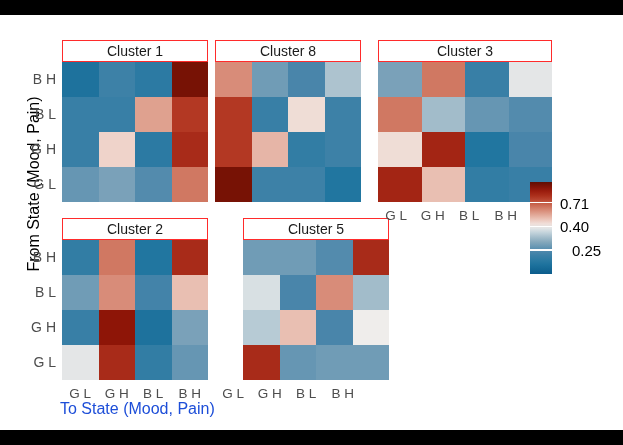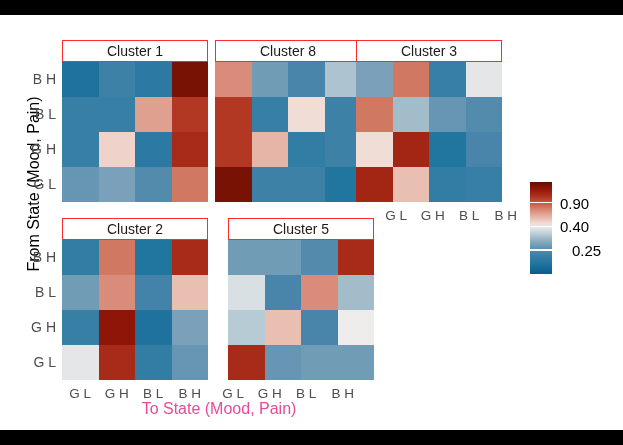--- a/index.html
+++ b/index.html
@@ -21,23 +21,22 @@
     left:-96px; top:160px;
     width:260px;
     transform:rotate(-90deg);
     transform-origin:center center;
     text-align:center;
     font-size:16px;color:#000;
     white-space:nowrap;
   }
   .xlab{
     position:absolute;
-    left:69px; top:385px; width:300px;
-    text-align:center;
-    font-size:16px;color:#ec4899;
+    left:60px; top:385px; width:300px;
+    font-size:16px;color:#1d4ed8;
   }
 
   
   .panel{position:absolute;}
   .strip{
     box-sizing:border-box;
     height:22px;
     border:1.5px solid #ff2b2b;
     background:#ffffff;
     display:flex;align-items:center;justify-content:center;
@@ -140,21 +139,21 @@
             <div class="cell" title="G H → G L: 0.58" style="background: rgb(179, 56, 35);"></div>
             <div class="cell" title="G H → G H: 0.46" style="background: rgb(230, 181, 167);"></div>
             <div class="cell" title="G H → B L: 0.2" style="background: rgb(50, 125, 164);"></div>
             <div class="cell" title="G H → B H: 0.22" style="background: rgb(61, 129, 167);"></div>
             <div class="cell" title="G L → G L: 0.66" style="background: rgb(119, 18, 5);"></div>
             <div class="cell" title="G L → G H: 0.22" style="background: rgb(61, 129, 167);"></div>
             <div class="cell" title="G L → B L: 0.22" style="background: rgb(61, 129, 167);"></div>
             <div class="cell" title="G L → B H: 0.17" style="background: rgb(33, 118, 160);"></div>
           </div>
         </div>
-        <div class="panel" style="left: 356px; top: 25px; width: 146px;">
+        <div class="panel" style="left: 378px; top: 25px; width: 174px;">
           <div class="strip">Cluster 3</div>
           <div class="grid" style="height: 140px;">
             <div class="cell" title="B H → G L: 0.29" style="background: rgb(122, 161, 185);"></div>
             <div class="cell" title="B H → G H: 0.52" style="background: rgb(208, 120, 98);"></div>
             <div class="cell" title="B H → B L: 0.21" style="background: rgb(56, 127, 166);"></div>
             <div class="cell" title="B H → B H: 0.39" style="background: rgb(228, 230, 231);"></div>
             <div class="cell" title="B L → G L: 0.52" style="background: rgb(208, 120, 98);"></div>
             <div class="cell" title="B L → G H: 0.33" style="background: rgb(162, 188, 202);"></div>
             <div class="cell" title="B L → B L: 0.27" style="background: rgb(102, 150, 179);"></div>
             <div class="cell" title="B L → B H: 0.25" style="background: rgb(83, 139, 173);"></div>
@@ -182,21 +181,21 @@
             <div class="cell" title="G H → G L: 0.21" style="background: rgb(56, 127, 166);"></div>
             <div class="cell" title="G H → G H: 0.64" style="background: rgb(142, 21, 7);"></div>
             <div class="cell" title="G H → B L: 0.16" style="background: rgb(30, 114, 157);"></div>
             <div class="cell" title="G H → B H: 0.29" style="background: rgb(122, 161, 185);"></div>
             <div class="cell" title="G L → G L: 0.39" style="background: rgb(228, 230, 231);"></div>
             <div class="cell" title="G L → G H: 0.6" style="background: rgb(168, 43, 25);"></div>
             <div class="cell" title="G L → B L: 0.2" style="background: rgb(50, 125, 164);"></div>
             <div class="cell" title="G L → B H: 0.27" style="background: rgb(102, 150, 179);"></div>
           </div>
         </div>
-        <div class="panel" style="left: 200px; top: 203px; width: 146px; padding-left: 28px;">
+        <div class="panel" style="left: 215px; top: 203px; width: 146px; padding-left: 28px;">
           <div class="strip">Cluster 5</div>
           <div class="grid" style="height: 140px;">
             <div class="cell" title="B H → G L: 0.28" style="background: rgb(112, 156, 182);"></div>
             <div class="cell" title="B H → G H: 0.28" style="background: rgb(112, 156, 182);"></div>
             <div class="cell" title="B H → B L: 0.25" style="background: rgb(83, 139, 173);"></div>
             <div class="cell" title="B H → B H: 0.6" style="background: rgb(168, 43, 25);"></div>
             <div class="cell" title="B L → G L: 0.38" style="background: rgb(216, 224, 227);"></div>
             <div class="cell" title="B L → G H: 0.24" style="background: rgb(73, 133, 170);"></div>
             <div class="cell" title="B L → B L: 0.5" style="background: rgb(216, 140, 121);"></div>
             <div class="cell" title="B L → B H: 0.33" style="background: rgb(162, 188, 202);"></div>
@@ -232,19 +231,19 @@
         </div>
       </div>
 
     <div class="legend-bar" id="legend-bar" style="background: linear-gradient(rgb(95, 15, 3) 0%, rgb(129, 19, 6) 5%, rgb(156, 29, 14) 10%, rgb(172, 48, 28) 15%, rgb(187, 73, 52) 20%, rgb(202, 104, 82) 25%, rgb(214, 134, 114) 30%, rgb(224, 164, 147) 35%, rgb(234, 193, 181) 40%, rgb(240, 221, 215) 45%, rgb(228, 230, 231) 50%, rgb(195, 211, 219) 55%, rgb(164, 189, 203) 60%, rgb(134, 169, 188) 65%, rgb(106, 153, 180) 70%, rgb(78, 136, 172) 75%, rgb(59, 128, 167) 80%, rgb(43, 122, 163) 85%, rgb(29, 114, 157) 90%, rgb(20, 103, 148) 95%, rgb(11, 92, 140) 100%);"></div>
     <div class="legend-ticks" id="legend-ticks">
         <i style="top: 19.8707px;"></i>
         <i style="top: 43.6638px;"></i>
         <i style="top: 67.4569px;"></i>
       </div>
     <div class="legend-labels" id="legend-labels">
-        <span style="top: 20.6207px;">0.90</span>
+        <span style="top: 20.6207px;">0.71</span>
         <span style="top: 44.4138px;">0.40</span>
         <span style="top: 68.2069px; margin-left: 12px;">0.25</span>
       </div>
 
   </div>
 </div>
 
 </body></html>

